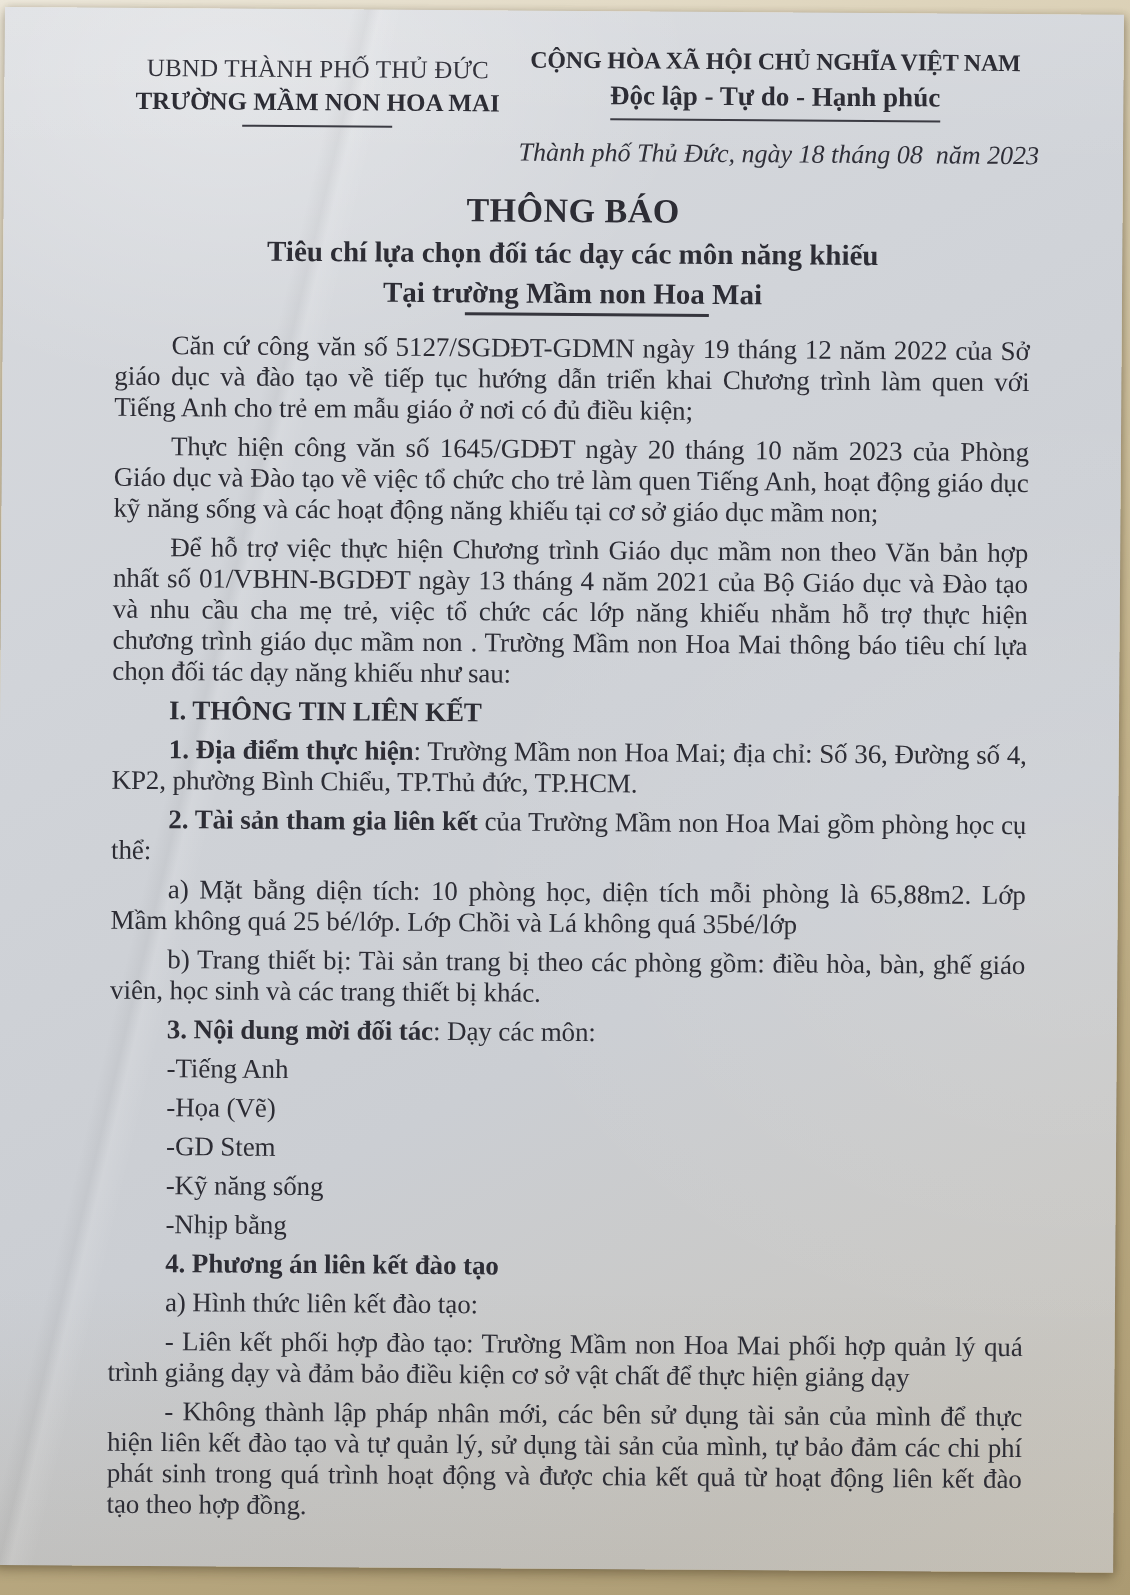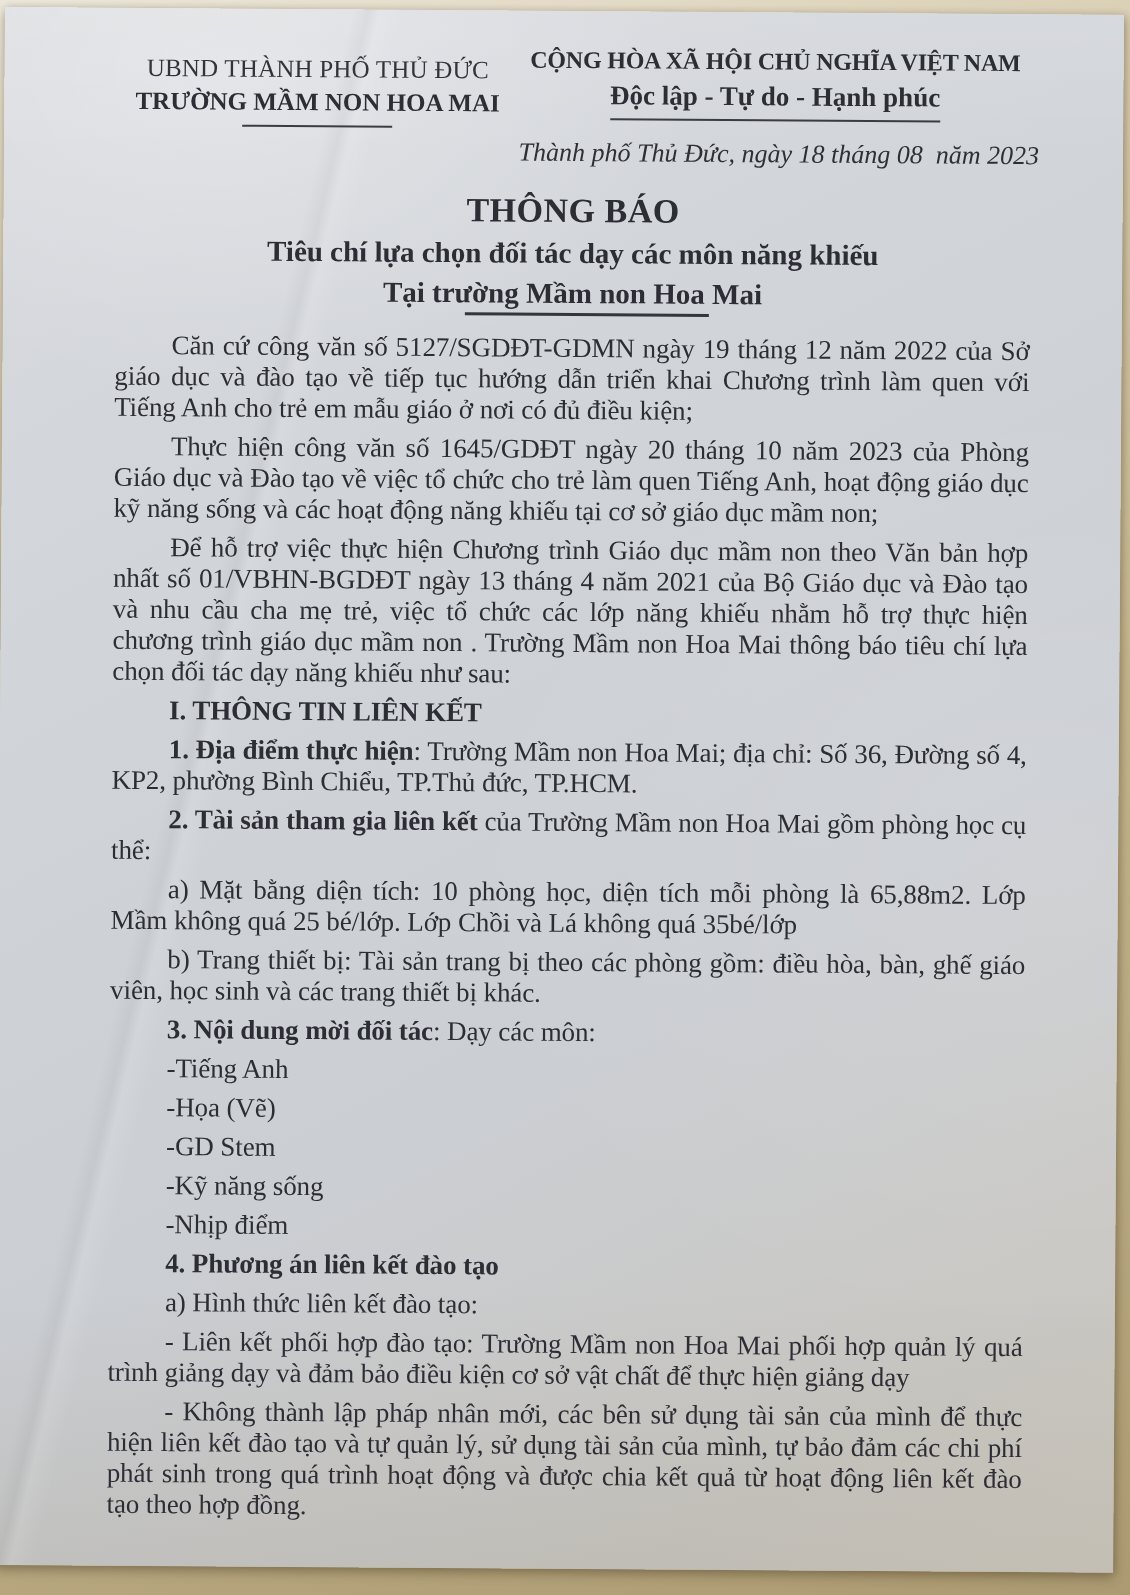--- a/index.html
+++ b/index.html
@@ -160,21 +160,21 @@
         <p><b>I. THÔNG TIN LIÊN KẾT</b></p>
         <p><b>1. Địa điểm thực hiện</b><span>: Trường Mầm non Hoa Mai; địa chỉ: Số 36, Đường số 4, KP2, phường Bình Chiểu, TP.Thủ đức, TP.HCM.</span></p>
         <p><b>2. Tài sản tham gia liên kết</b><span> của Trường Mầm non Hoa Mai gồm phòng học cụ thể:</span></p>
         <p><span>a) Mặt bằng diện tích: 10 phòng học, diện tích mỗi phòng là 65,88m2. Lớp Mầm không quá 25 bé/lớp. Lớp Chồi và Lá không quá 35bé/lớp</span></p>
         <p><span>b) Trang thiết bị: Tài sản trang bị theo các phòng gồm: điều hòa, bàn, ghế giáo viên, học sinh và các trang thiết bị khác.</span></p>
         <p><b>3. Nội dung mời đối tác</b><span>: Dạy các môn:</span></p>
         <p><span>-Tiếng Anh</span></p>
         <p><span>-Họa (Vẽ)</span></p>
         <p><span>-GD Stem</span></p>
         <p><span>-Kỹ năng sống</span></p>
-        <p><span>-Nhịp điểm</span></p>
+        <p><span>-Nhịp bằng</span></p>
         <p><b>4. Phương án liên kết đào tạo</b></p>
         <p><span>a) Hình thức liên kết đào tạo:</span></p>
         <p><span>- Liên kết phối hợp đào tạo: Trường Mầm non Hoa Mai phối hợp quản lý quá trình giảng dạy và đảm bảo điều kiện cơ sở vật chất để thực hiện giảng dạy</span></p>
         <p><span>- Không thành lập pháp nhân mới, các bên sử dụng tài sản của mình để thực hiện liên kết đào tạo và tự quản lý, sử dụng tài sản của mình, tự bảo đảm các chi phí phát sinh trong quá trình hoạt động và được chia kết quả từ hoạt động liên kết đào tạo theo hợp đồng.</span></p>
       </div>
 
   </div>
 </div>
 
 </body></html>

